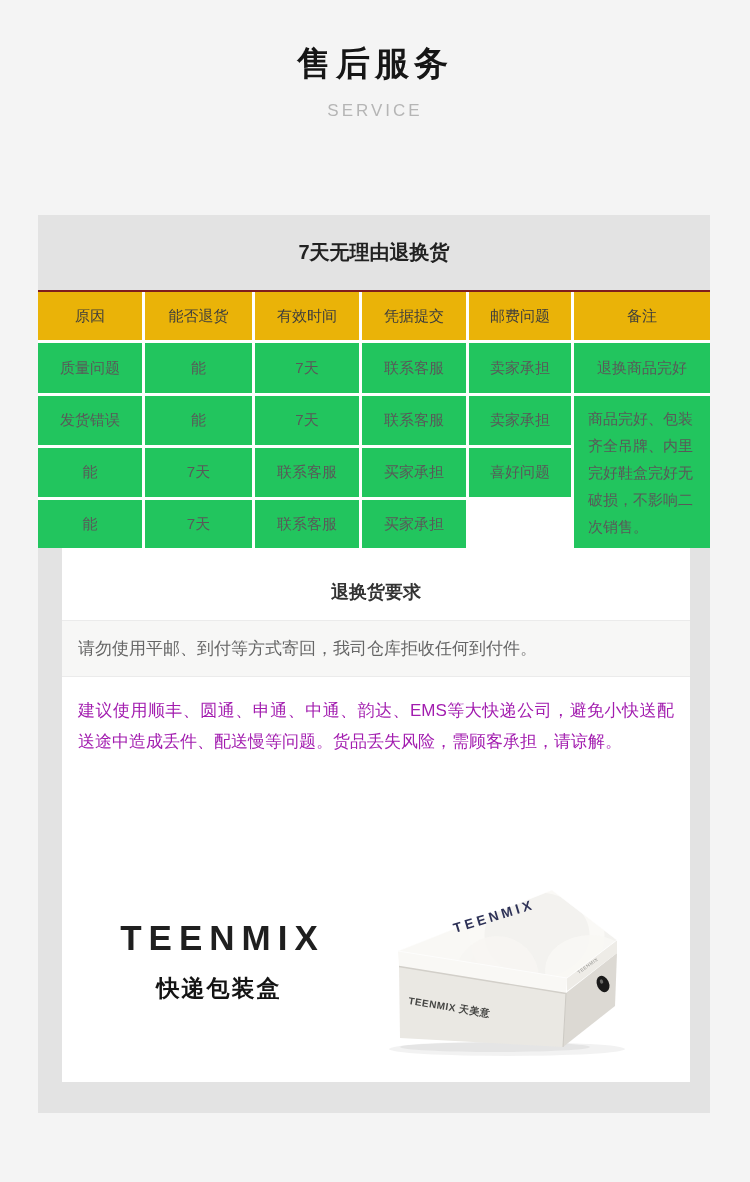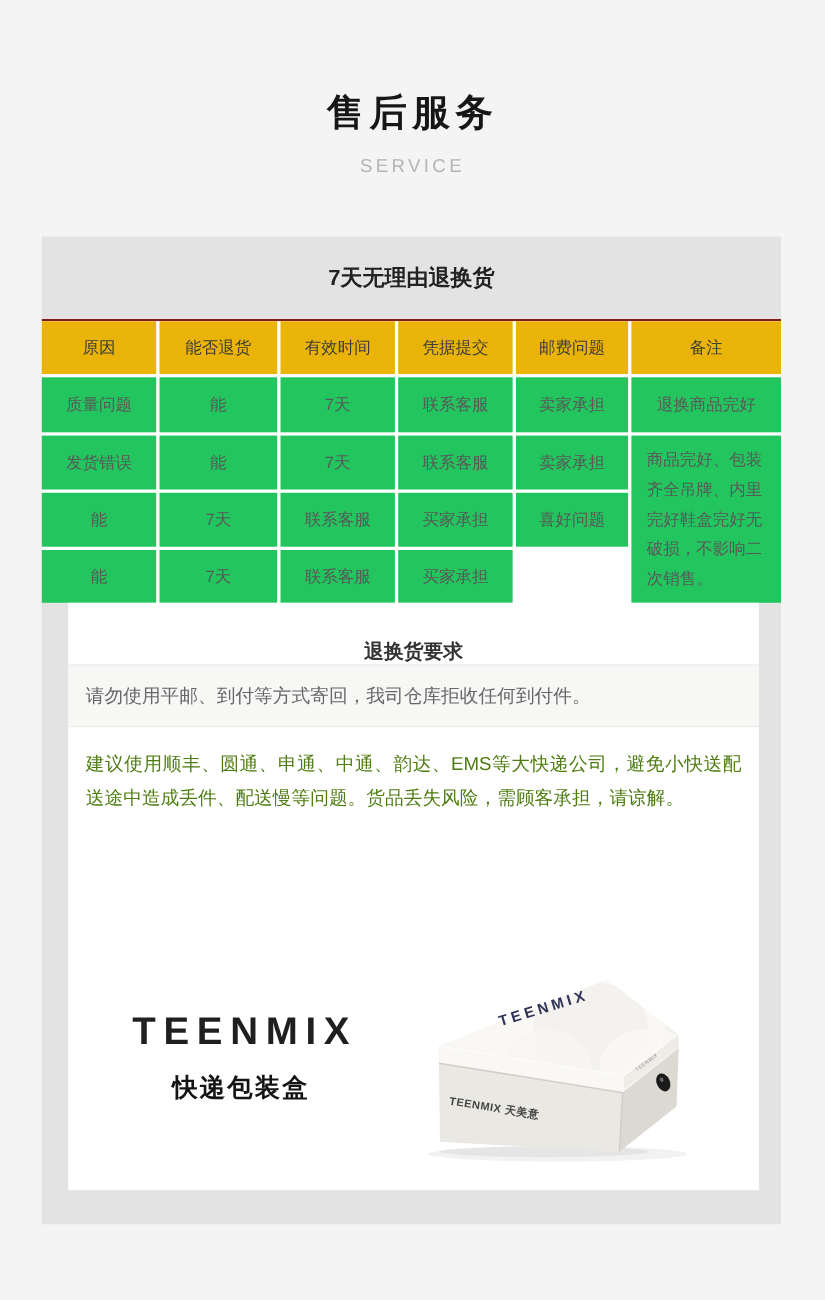--- a/index.html
+++ b/index.html
@@ -5,21 +5,21 @@
   html,body{margin:0;padding:0;}
   body{
     width:750px;height:1182px;
     background:#f4f4f4;
     font-family:"Liberation Sans","DejaVu Sans",sans-serif;
     position:relative;
     overflow:hidden;
     -webkit-font-smoothing:antialiased;
   }
   
-  .page-header{padding-top:86px;text-align:center;}
+  .page-header{padding-top:46px;text-align:center;}
   .page-title{
     font-size:34px;font-weight:bold;color:#161616;
     letter-spacing:5px;line-height:1;margin:0;
   }
   .page-subtitle{
     margin-top:22px;font-size:17px;color:#b5b5b5;
     letter-spacing:3px;line-height:1;
   }
   
   .panel{
@@ -62,30 +62,30 @@
   .req-title{
     text-align:center;padding-top:32px;
     font-size:18px;font-weight:bold;color:#333;
   }
   .req-para{
     margin:22px 16px 0 16px;
     font-size:17px;color:#666;line-height:27px;
     text-align:justify;
   }
   .req-band{
-    height:55px;
+    margin-top:16px;height:55px;
     background:#f7f7f6;
     border-top:1px solid #ebebeb;border-bottom:1px solid #ebebeb;
     display:flex;align-items:center;
     padding:0 16px;
     font-size:17px;color:#666;
   }
   .req-para2{
     margin:18px 16px 0 16px;
-    font-size:17px;color:#4d7c0f;line-height:31px;
+    font-size:17px;color:#a21caf;line-height:31px;
     text-align:justify;
   }
   
   .brand-block{
     position:absolute;left:42px;top:372px;width:230px;
     text-align:center;
   }
   .brand-logo{
     font-size:35px;font-weight:600;color:#1f1f1f;
     letter-spacing:7px;text-indent:7px;line-height:1;

